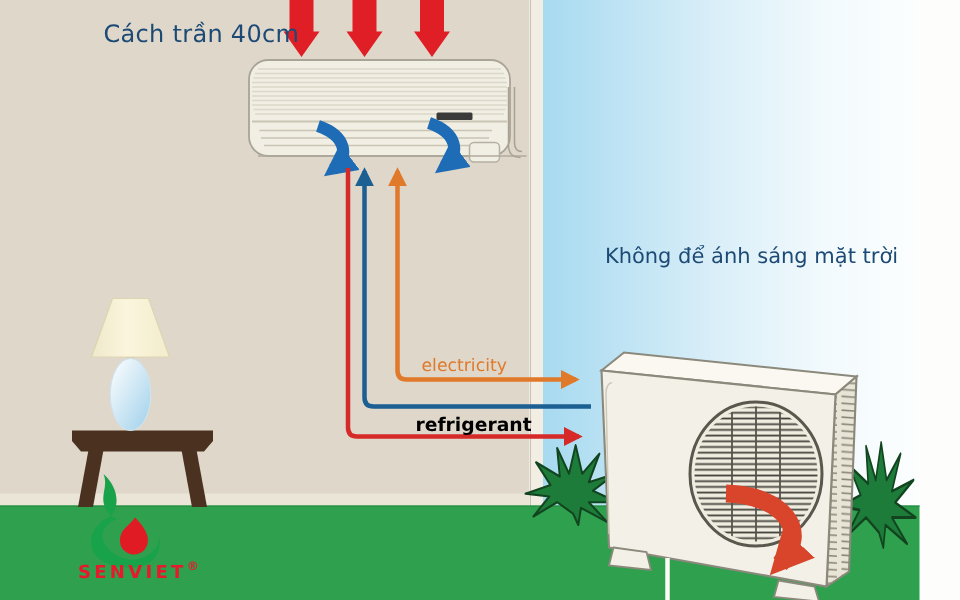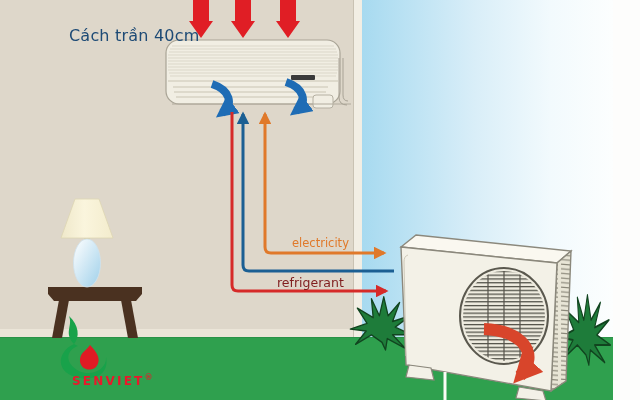--- a/index.html
+++ b/index.html
@@ -16,24 +16,24 @@
     background:linear-gradient(to right,var(--sky_left,#a7daf0) 0%,#d9eef8 45%,#f2fafd 75%,#fcfefe 100%);}
   .white-margin{left:613px;top:0;width:27px;height:400px;background:#fdfdfc;}
   .baseboard{left:0;top:329px;width:353px;height:9px;background:#ebe5d8;}
   .grass{left:0;top:337px;width:613px;height:63px;background:var(--grass,#2fa04e);
     border-top:1px solid #2a9247;}
   svg.art{position:absolute;left:0;top:0;}
   .txt{position:absolute;color:var(--text_navy,#1d4a75);}
   .lbl-big{font-size:16px;letter-spacing:.2px;}
   .note{left:388px;top:160px;width:226px;text-align:center;font-size:14px;line-height:22px;}
   .note span{display:block;}
-  .lbl-electricity{left:292px;top:236px;font-size:11.5px;color:var(--electricity_orange,#e0792a);}
-  .lbl-refrigerant{left:277px;top:275px;font-size:12.5px;font-weight:normal;color:#7f1d1d;}
+  .lbl-electricity{left:281px;top:236px;font-size:11.5px;color:var(--electricity_orange,#e0792a);}
+  .lbl-refrigerant{left:277px;top:275px;font-size:12.5px;font-weight:bold;color:#000000;}
   .brand{position:absolute;left:52px;top:373px;color:var(--logo_red,#e8192c);
-    font-weight:bold;font-size:12px;letter-spacing:2.2px;margin-left:20px;}
+    font-weight:bold;font-size:12px;letter-spacing:2.2px;}
   .brand .reg{font-size:8px;vertical-align:super;letter-spacing:0;}
 </style>
 </head>
 <body>
 
 <div class="scene">
 
   <div class="layer wall"></div>
   <div class="layer wall-edge"></div>
   <div class="layer sky"></div>
@@ -167,23 +167,24 @@
       <path d="M 484 329 C 521 330 541 353 520 376" fill="none" stroke="#d8452b" stroke-width="12" marker-end="url(#m-swoosh)"></path>
     </g>
 
     <g>
       <path d="M 73 343 C 64 332 73 326 69 316 C 79 325 80 337 74 344 Z" fill="#18a24a"></path>
       <path d="M 74 344 C 56 352 55 374 80 378 C 99 381 109 371 106 357 C 107 369 92 377 79 371 C 64 363 66 350 78 346 Z" fill="#18a24a"></path>
       <path d="M 90 345 C 97 352 102 360 96 367 C 89 373 79 368 80 359 C 81 352 86 351 90 345 Z" fill="#e01b24"></path>
     </g>
   </svg>
 
-  <div class="txt lbl-big" style="left:69px;top:26px;">Cách trần 40cm</div>
+  <div class="txt lbl-big" style="left:69px;top:13px;">Cách trần 40cm</div>
 
   <div class="txt note">
+    <span>Không để ánh sáng mặt trời</span>
   </div>
 
   <div class="txt lbl-electricity">electricity</div>
   <div class="txt lbl-refrigerant">refrigerant</div>
 
   <div class="brand"><span>SENVIET</span><span class="reg">®</span></div>
 
 </div>
 
 </body></html>

